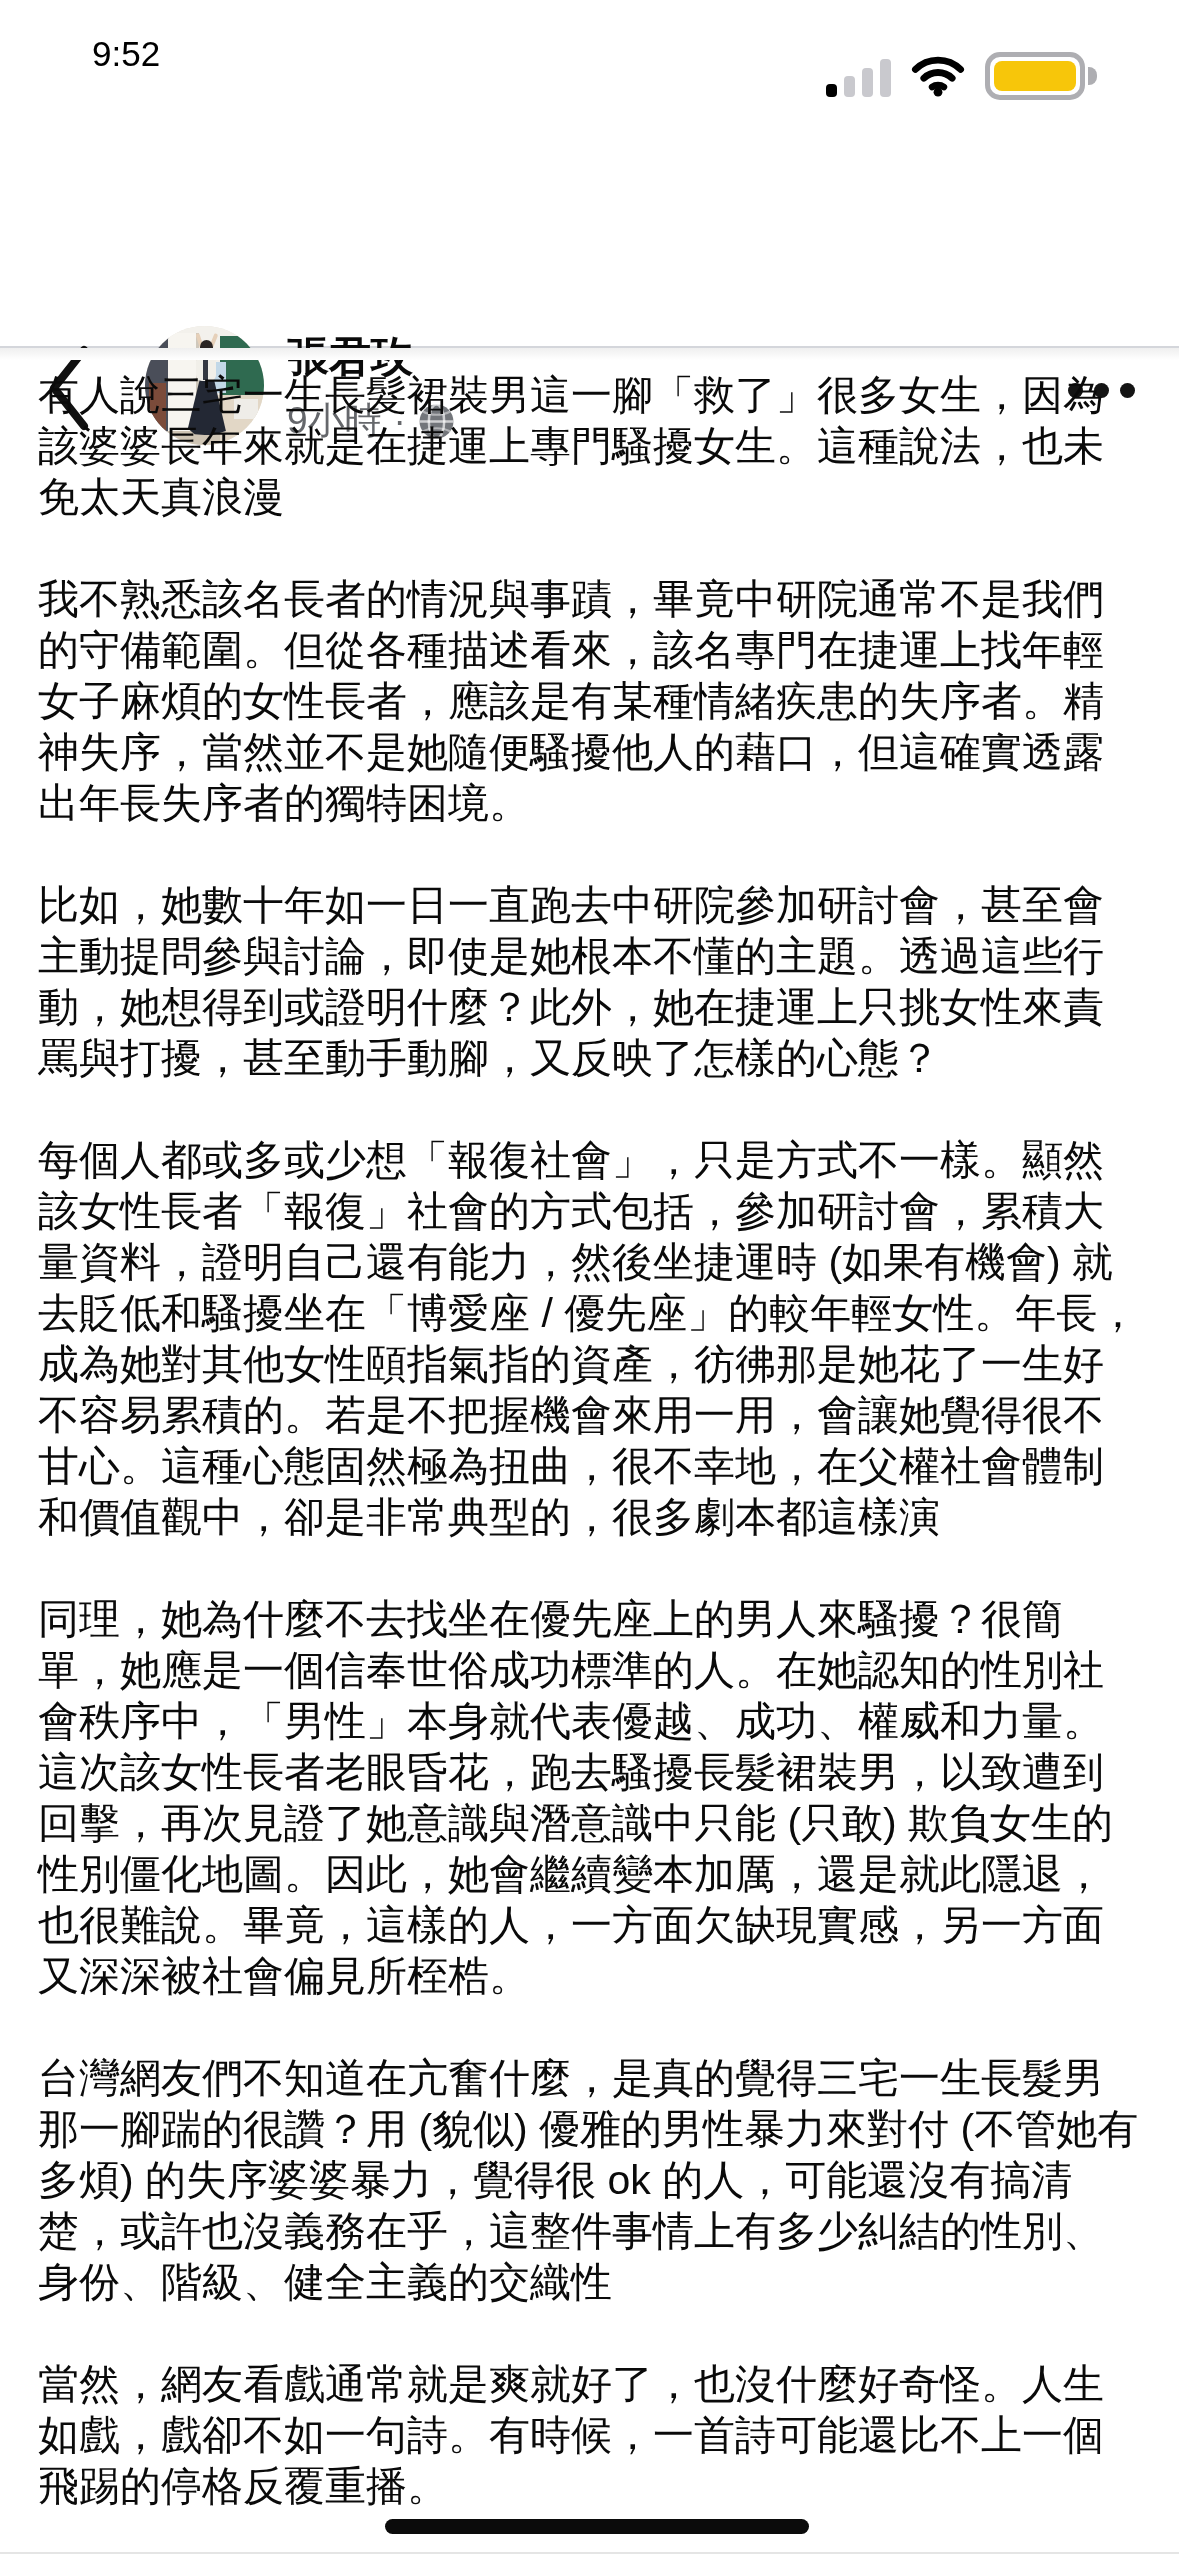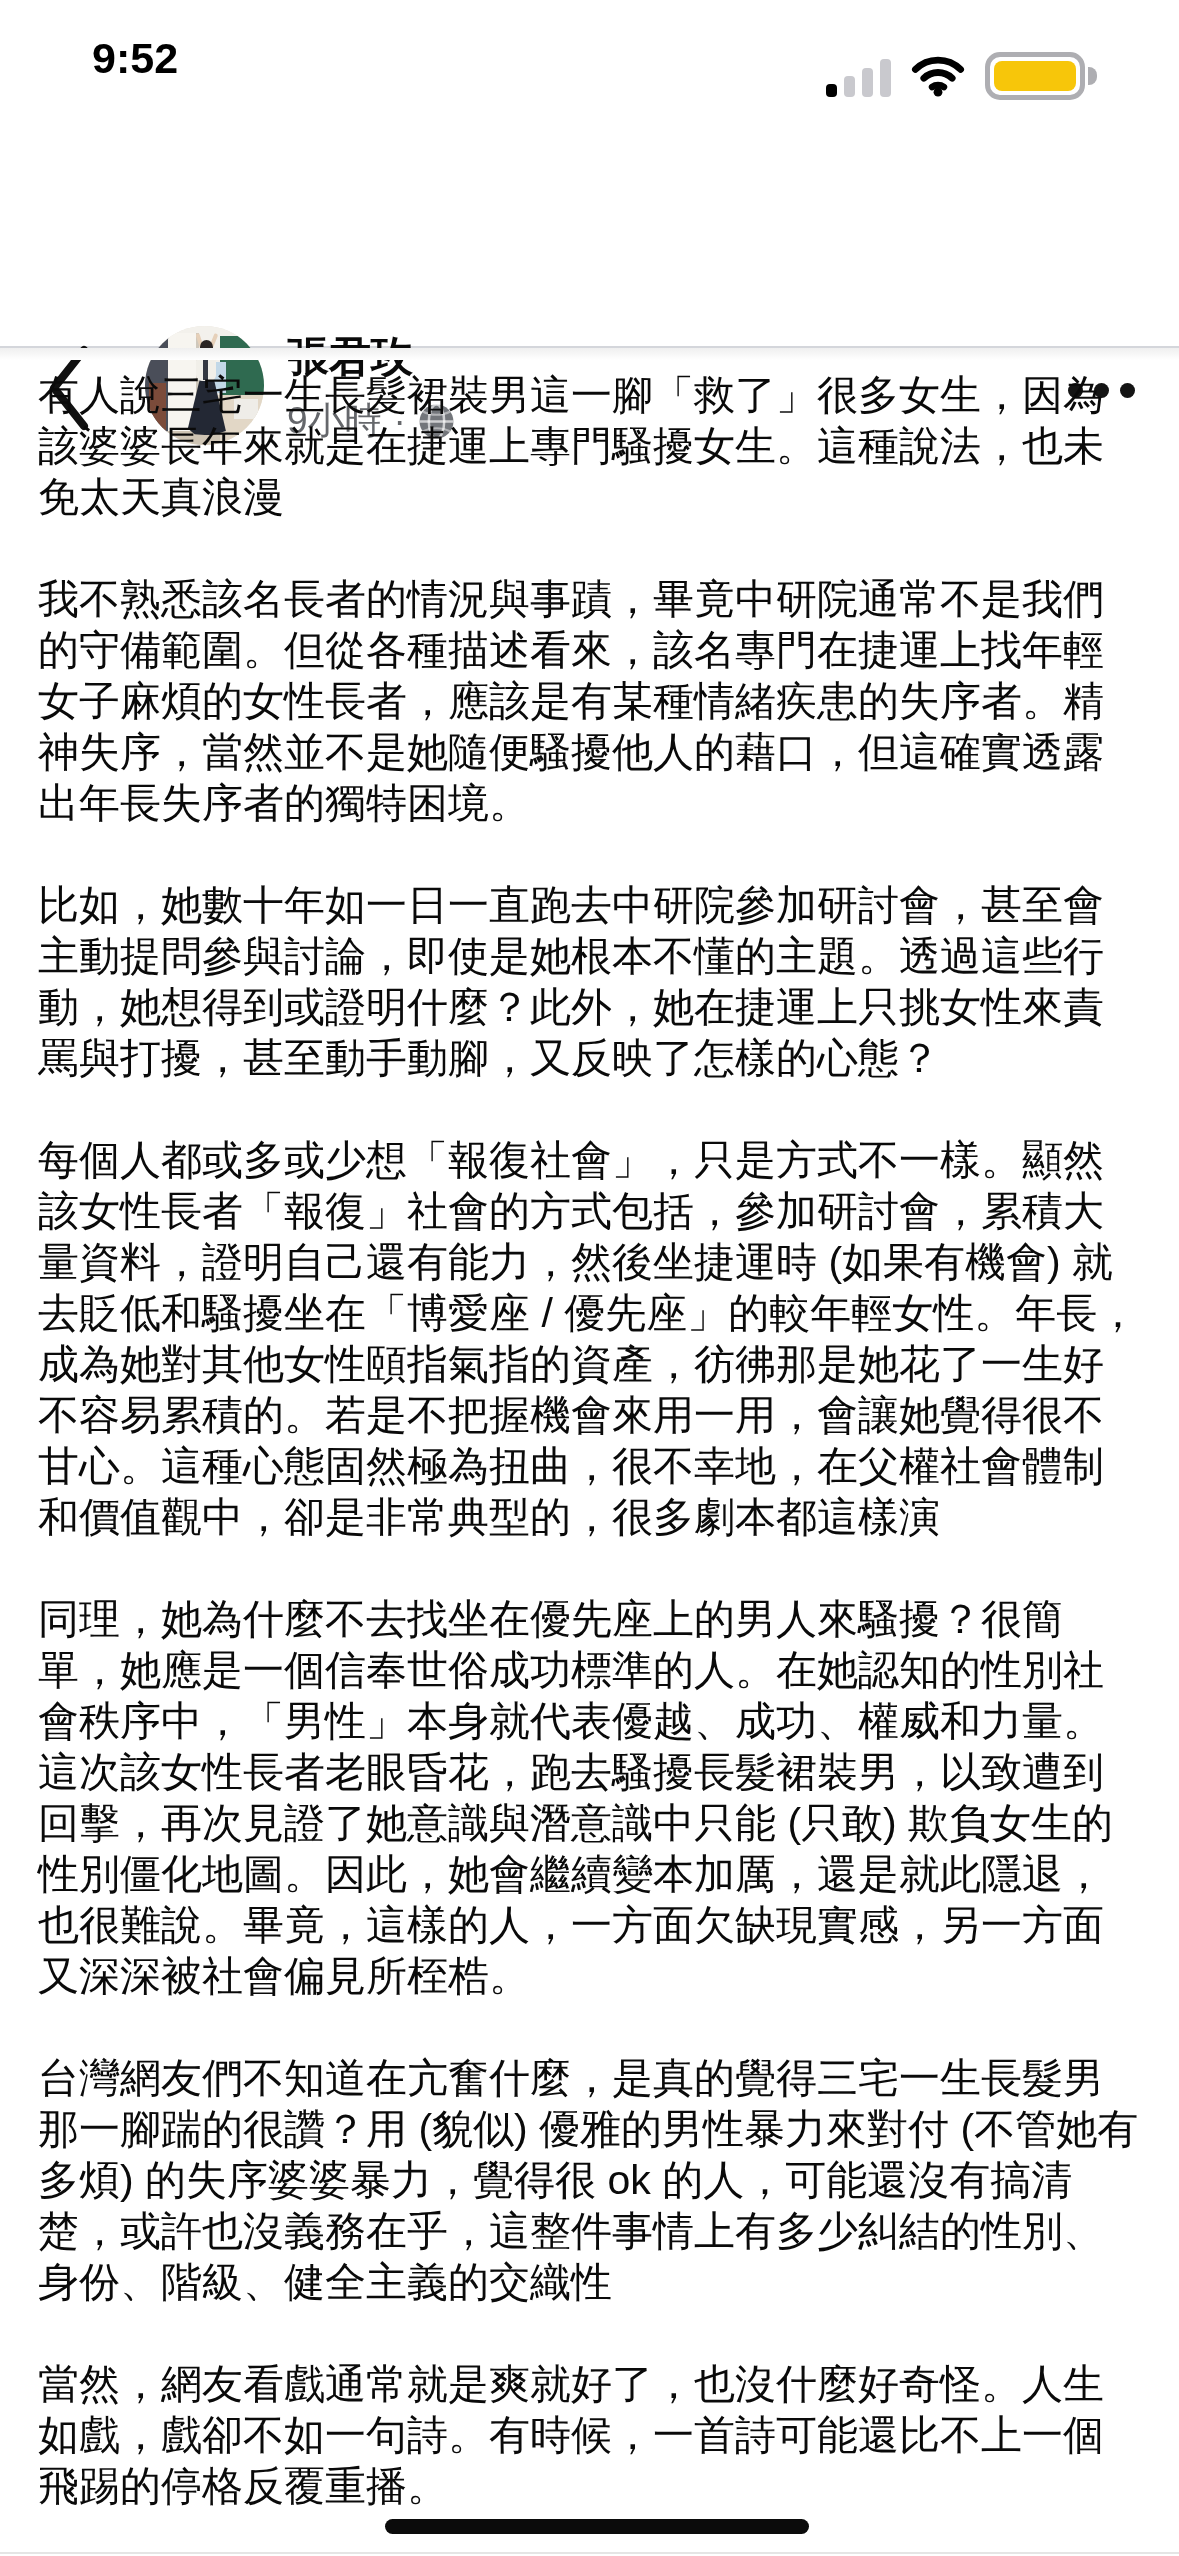--- a/index.html
+++ b/index.html
@@ -7,21 +7,21 @@
   body {
     font-family:"Liberation Sans","DejaVu Sans",sans-serif;
     color:#0a0a0a; position:relative; overflow:hidden;
   }
   .screen { position:absolute; inset:0; background:#fff; }
 
   
   .status-bar { position:absolute; top:0; left:0; width:100%; height:130px; }
   .status-time {
     position:absolute; left:92px; top:34px;
-    font-size:43px; font-weight:700; letter-spacing:0px; color:#000;
+    font-size:35px; font-weight:400; letter-spacing:0px; color:#000;
   }
   .status-icons {
     position:absolute; right:76px; top:48px; height:56px;
     display:flex; align-items:center; gap:20px;
   }
   .sig { display:flex; align-items:flex-end; gap:7px; height:42px; }
   .sig i { display:block; width:11px; border-radius:4px; background:#c9c9ce; }
   .sig i.on { background:#000; }
   .sig i:nth-child(1){height:13px;} .sig i:nth-child(2){height:21px;}
   .sig i:nth-child(3){height:29px;} .sig i:nth-child(4){height:38px;}

